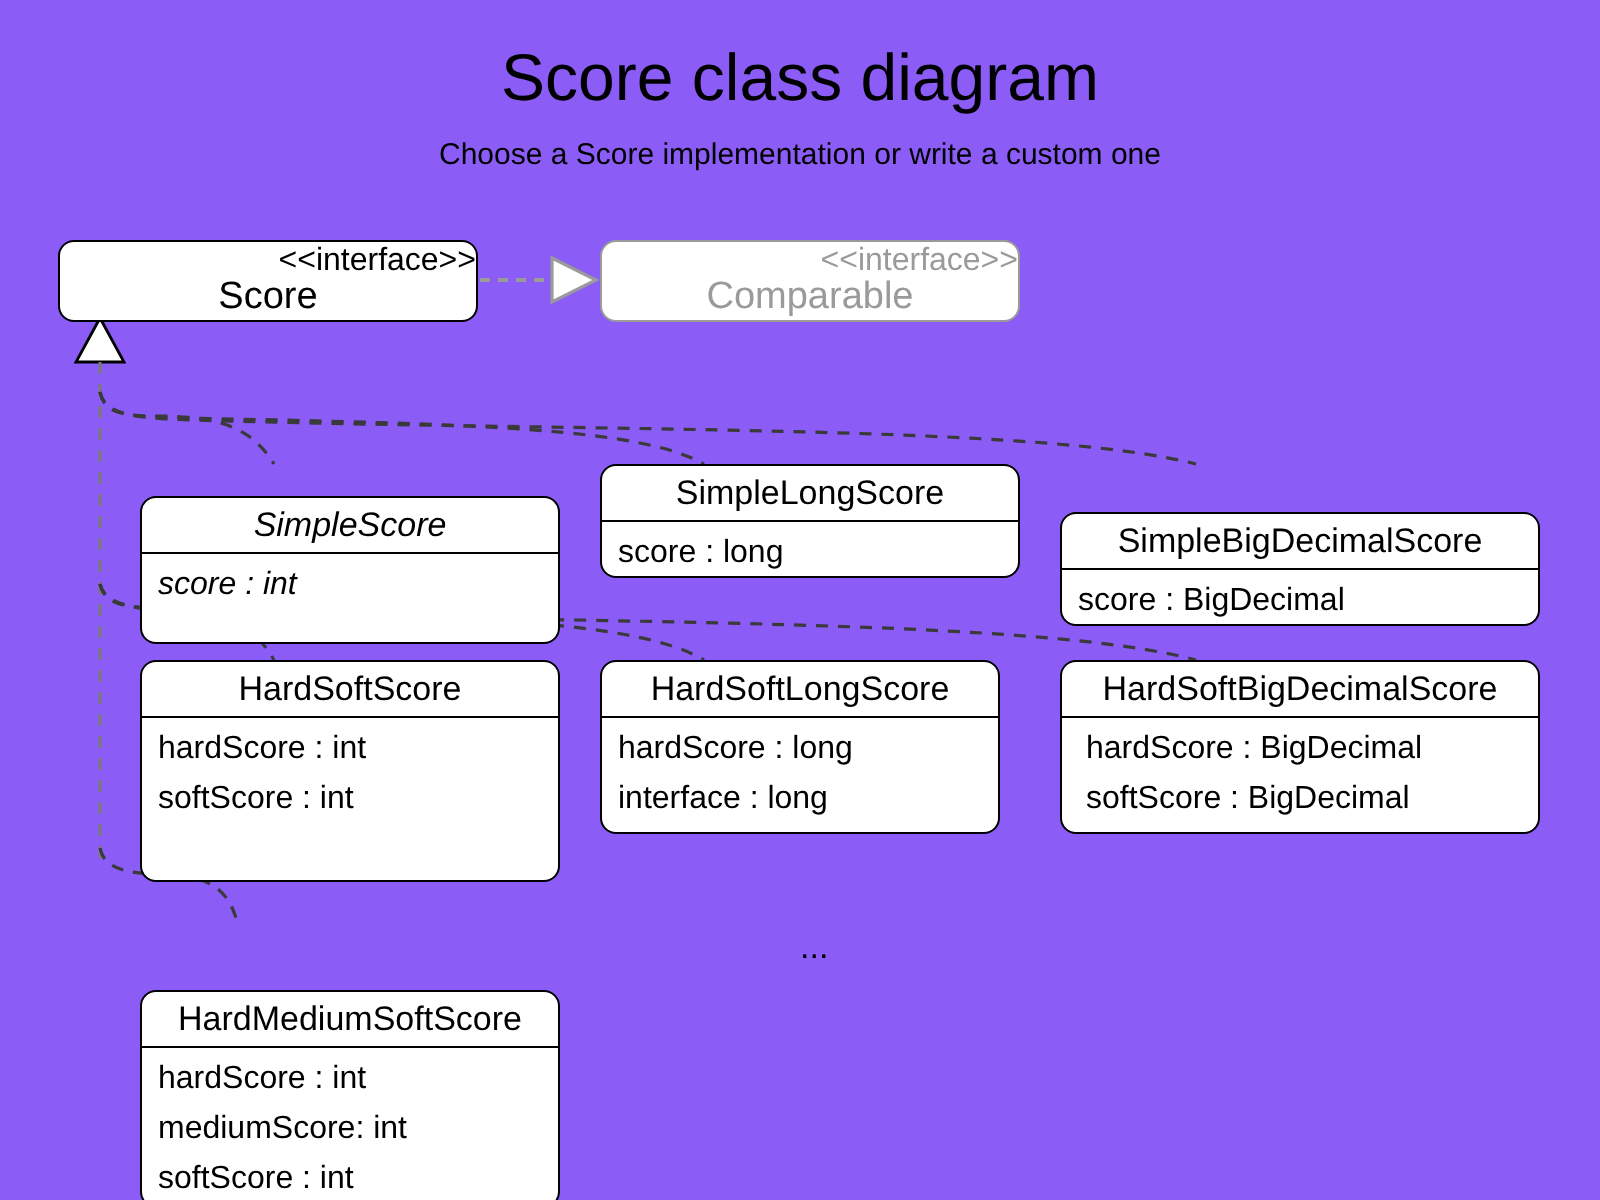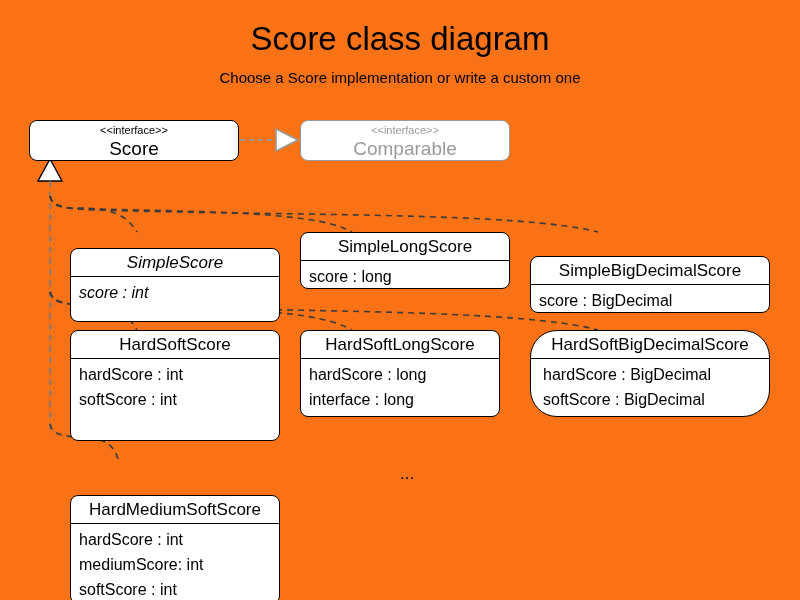--- a/index.html
+++ b/index.html
@@ -4,21 +4,21 @@
 <style>
   html, body {
     margin: 0;
     padding: 0;
     background: #ffffff;
   }
   #canvas {
     position: relative;
     width: 800px;
     height: 600px;
-    background: #f97316;
+    background: #8b5cf6;
     font-family: "Liberation Sans", sans-serif;
     overflow: hidden;
   }
   #edges {
     position: absolute;
     left: 0;
     top: 0;
     width: 800px;
     height: 600px;
     pointer-events: none;
@@ -66,24 +66,25 @@
     color: #000000;
     padding: 0;
   }
   .iface-gray .box-head,
   .iface-gray .stereotype,
   .iface-gray .box-title {
     color: #9a9a9a;
   }
   .stereotype {
     display: block;
-    font-size: 11px;
+    font-size: 16px;
     line-height: 13px;
     color: #000000;
     margin-top: 3px;
+    text-align: right;
   }
   .box-title {
     display: block;
     font-size: 19px;
     line-height: 23px;
     color: #000000;
   }
   .class-title {
     display: block;
     font-size: 17px;
@@ -206,21 +207,21 @@
 
   <div class="uml-box" style="left:300px; top:330px; width:200px; height:87px;">
     <span class="class-title">HardSoftLongScore</span>
     <div class="divider"></div>
     <div class="attrs">
       <span class="attr">hardScore : long</span>
       <span class="attr">interface : long</span>
     </div>
   </div>
 
-  <div class="uml-box" style="left:530px; top:330px; width:240px; height:87px;border-radius:27px;">
+  <div class="uml-box" style="left:530px; top:330px; width:240px; height:87px;">
     <span class="class-title">HardSoftBigDecimalScore</span>
     <div class="divider"></div>
     <div class="attrs">
       <span class="attr indent">hardScore : BigDecimal</span>
       <span class="attr indent">softScore : BigDecimal</span>
     </div>
   </div>
 
   <div class="uml-box" style="left:70px; top:459px; width:210px; height:109px;margin-top:36px;">
     <span class="class-title">HardMediumSoftScore</span>

